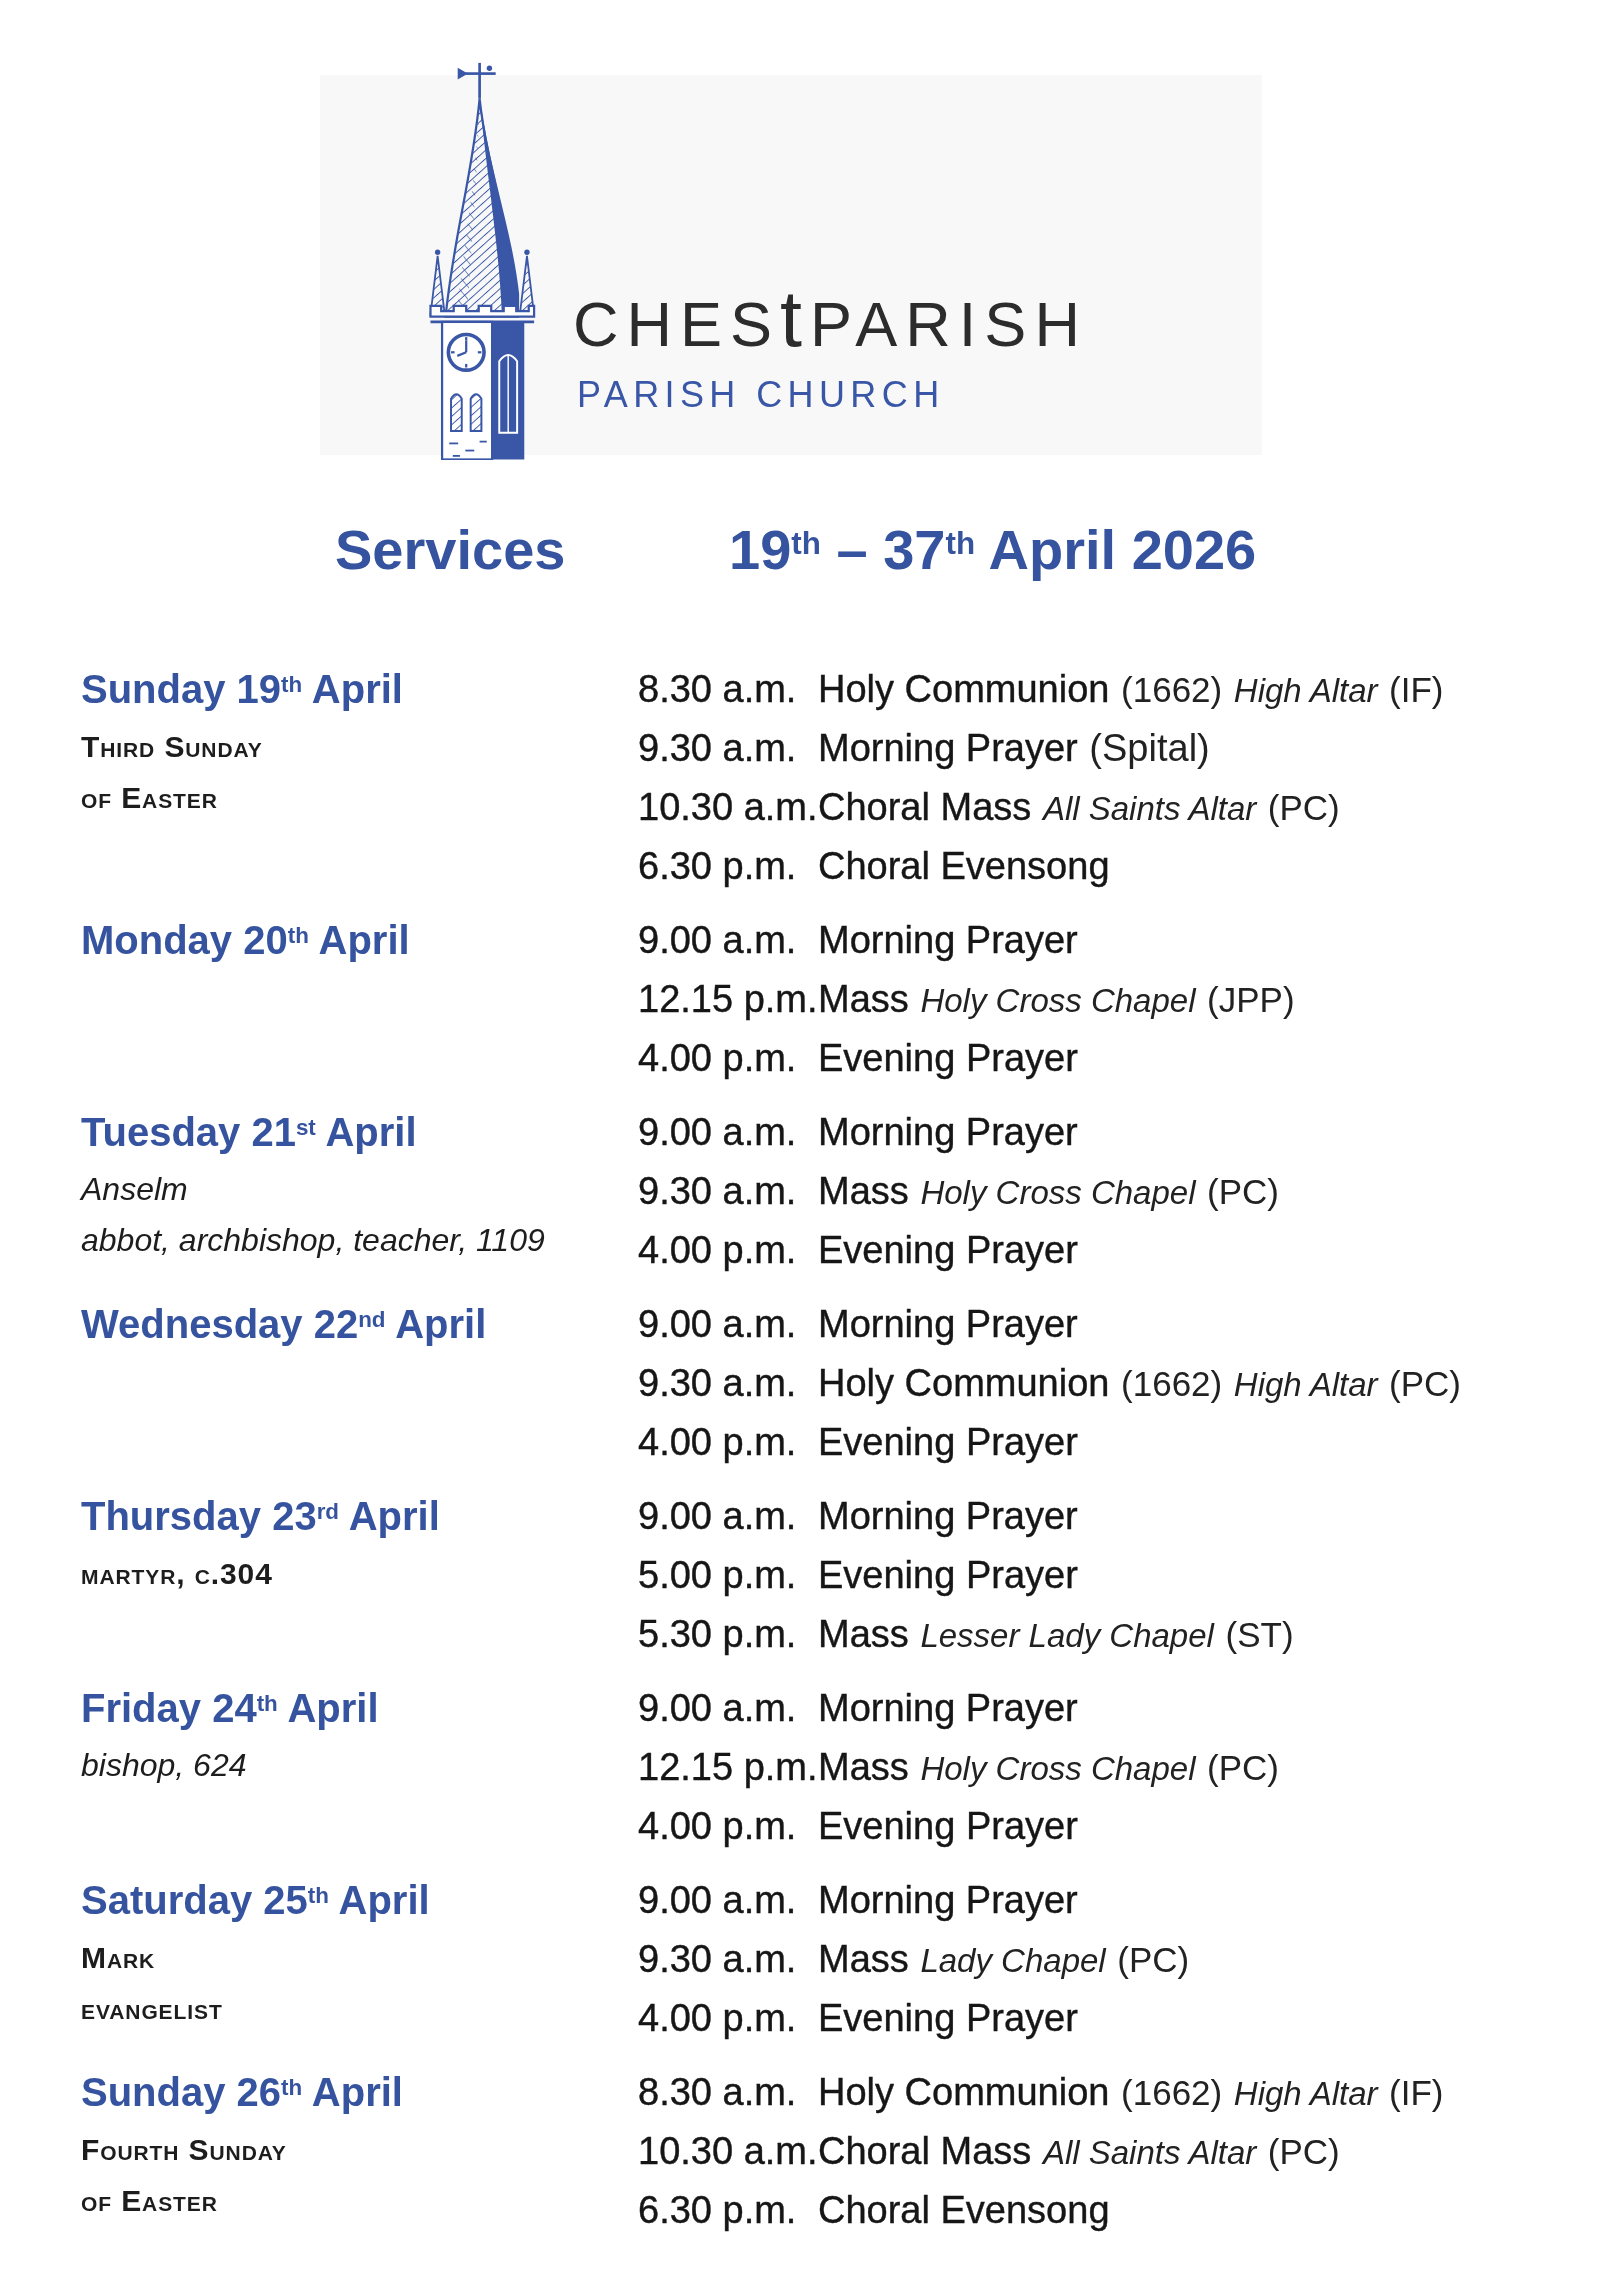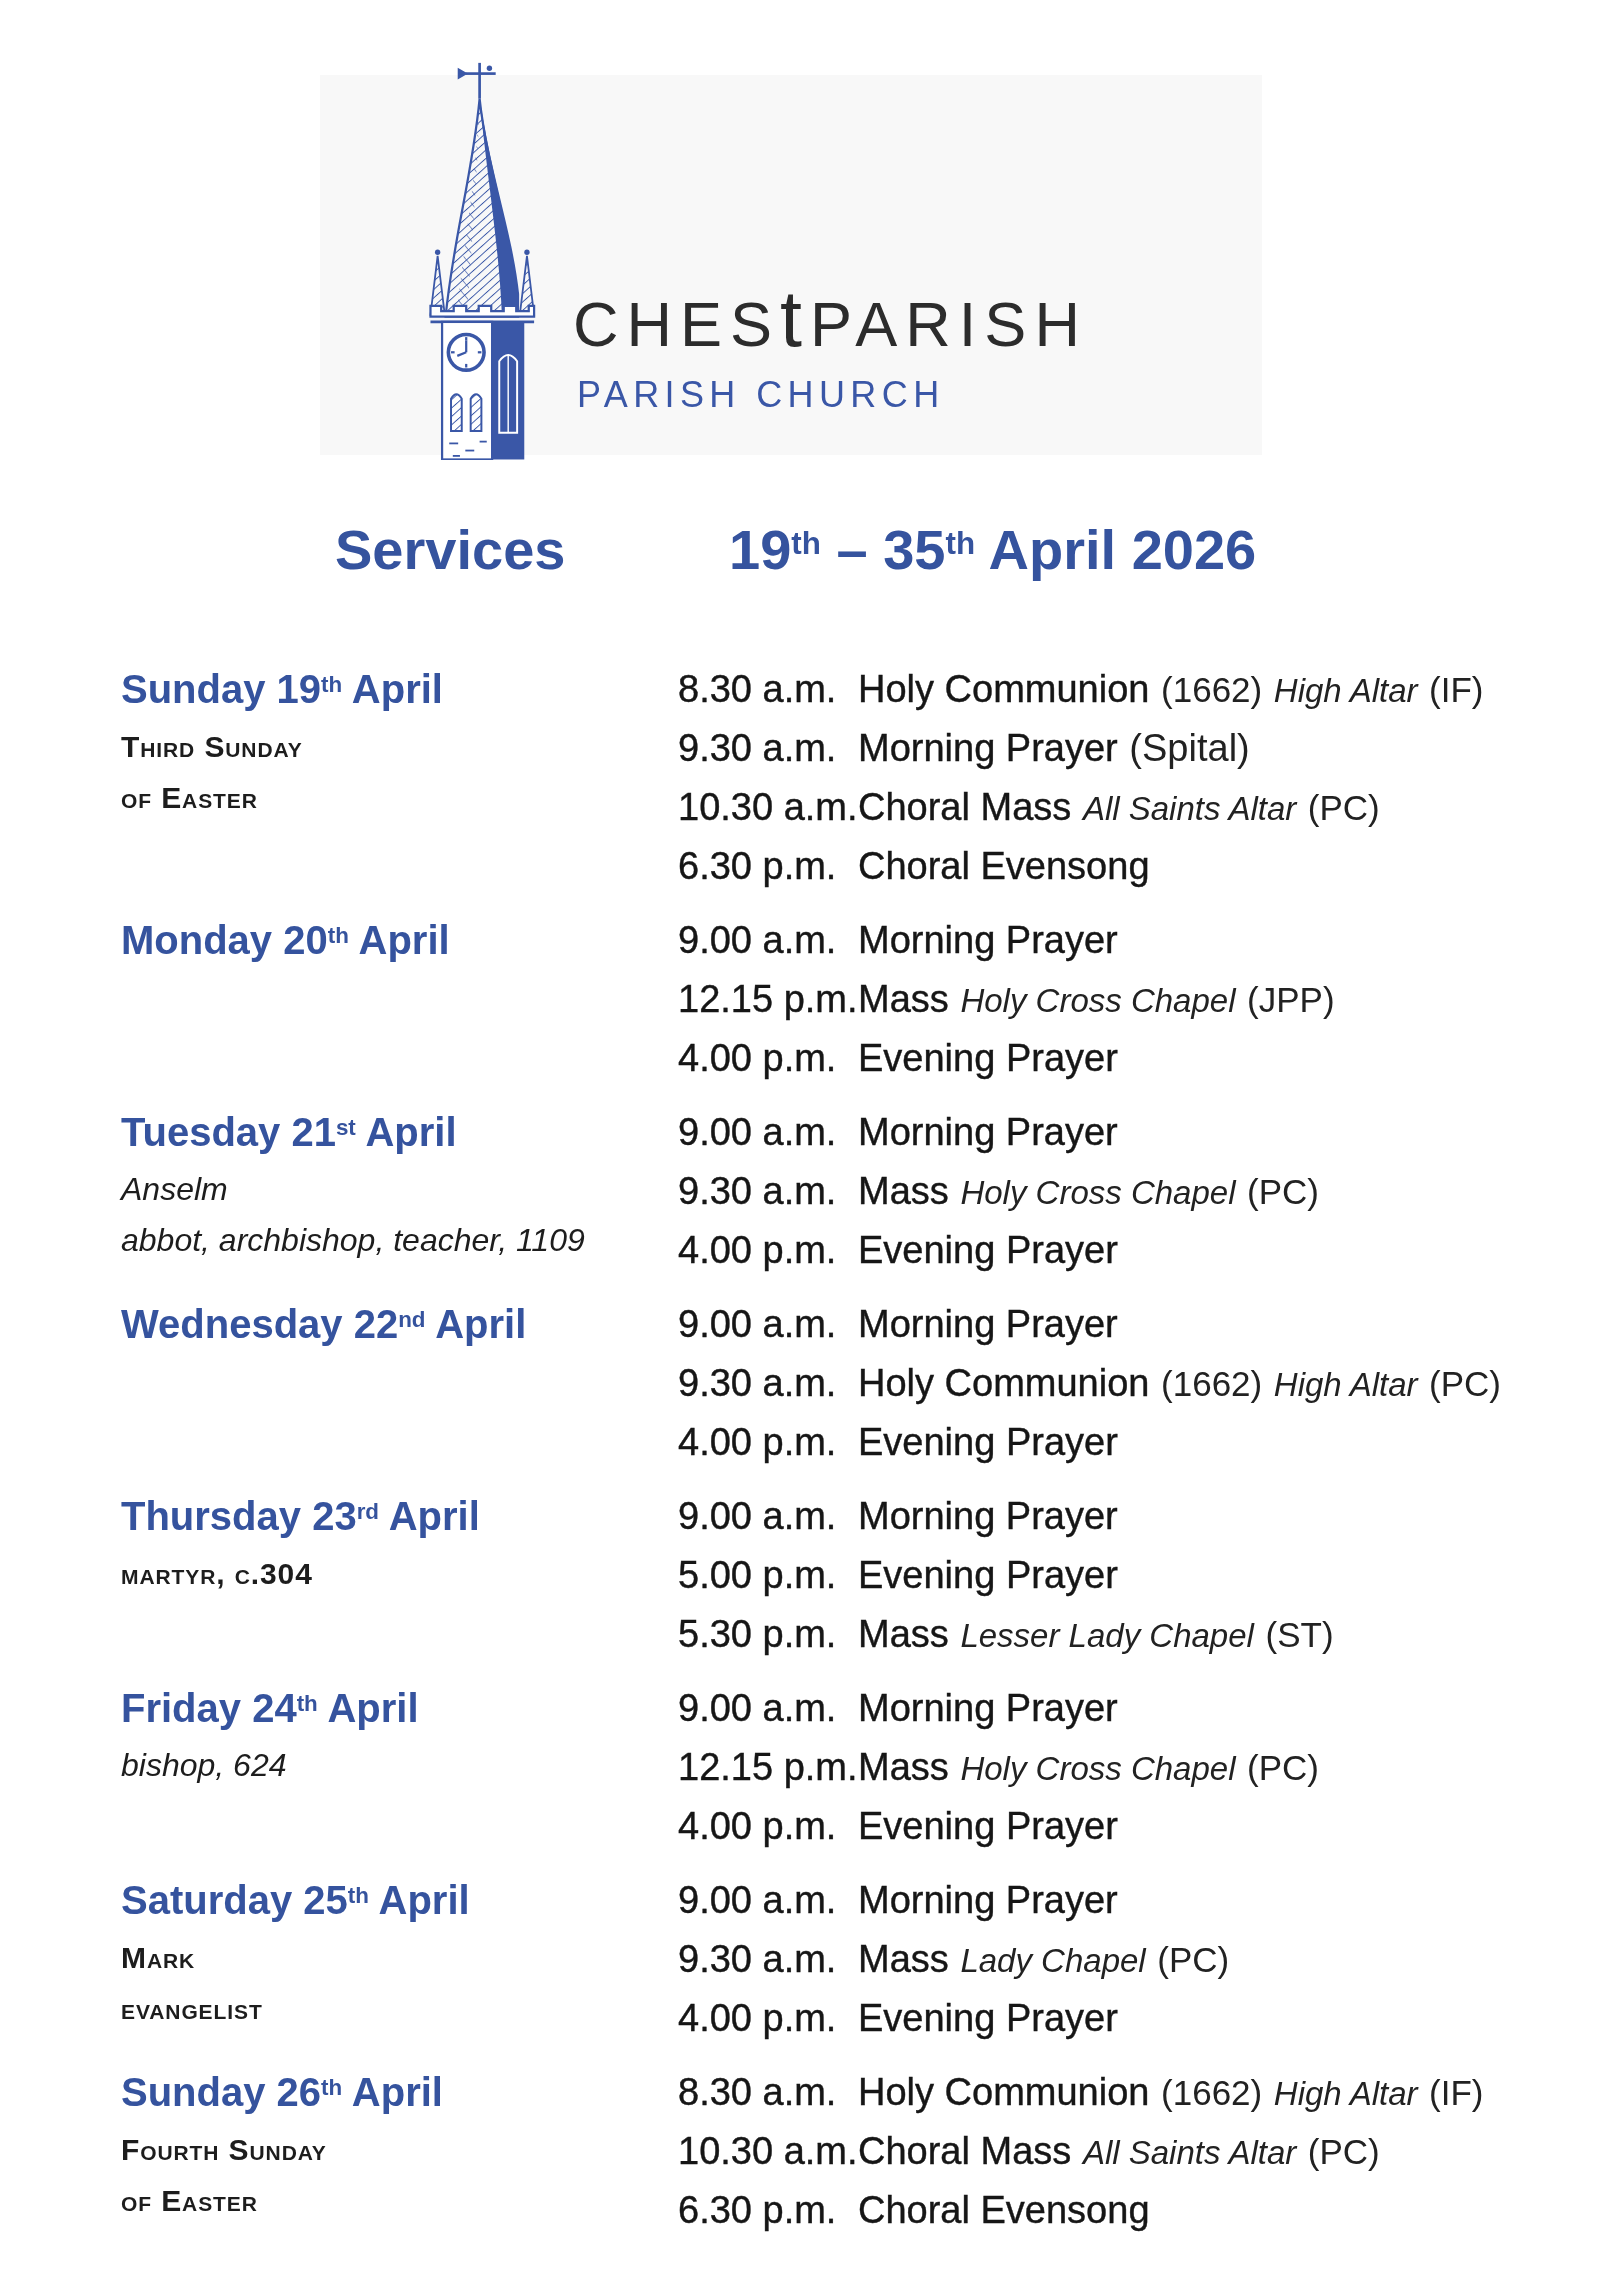--- a/index.html
+++ b/index.html
@@ -30,21 +30,21 @@
   .page-title{
     position:absolute;left:335px;top:518px;line-height:63px;
     font-size:56px;font-weight:bold;color:#35539e;
   }
   .date-range{
     position:absolute;left:729px;top:518px;line-height:63px;
     font-size:56px;font-weight:bold;color:#35539e;white-space:nowrap;
   }
   sup{font-size:56%;vertical-align:baseline;position:relative;top:-0.48em;}
   
-  .schedule{position:absolute;left:81px;top:664px;right:49px;margin-left:40px;}
+  .schedule{position:absolute;left:81px;top:664px;right:49px;}
   .day-block{position:relative;margin-bottom:15px;}
   .day-left{position:absolute;left:0;top:0;width:546px;}
   .day-heading{
     margin:0;font-size:40px;font-weight:bold;color:#35539e;
     line-height:51px;white-space:nowrap;
   }
   .day-subtitle{line-height:51px;white-space:nowrap;}
   .sub-caps{
     font-variant:small-caps;font-weight:bold;font-size:30px;
     color:#1d1d1d;letter-spacing:0.9px;
@@ -128,21 +128,21 @@
       <line x1="58" y1="446" x2="66" y2="446"></line>
     </g>
   </svg>
 </div>
 
 <div class="brand"><span>CHES</span><span class="tcross">t</span><span>PARISH</span></div>
 
 <div class="brand-sub">PARISH CHURCH</div>
 
 <div class="page-title">Services</div>
-<div class="date-range"><span>19</span><sup>th</sup><span> – 35</span><sup>th</sup><span> April 2026</span></div>
+<div class="date-range"><span>19</span><sup>th</sup><span> – 37</span><sup>th</sup><span> April 2026</span></div>
 
 <main class="schedule">
     <section class="day-block">
       <div class="day-left">
         <h2 class="day-heading">Sunday 19<sup>th</sup> April</h2>
         <div class="day-subtitle sub-caps">Third Sunday</div>
         <div class="day-subtitle sub-caps">of Easter</div>
       </div>
       <div class="day-services">
         <div class="service-row">

